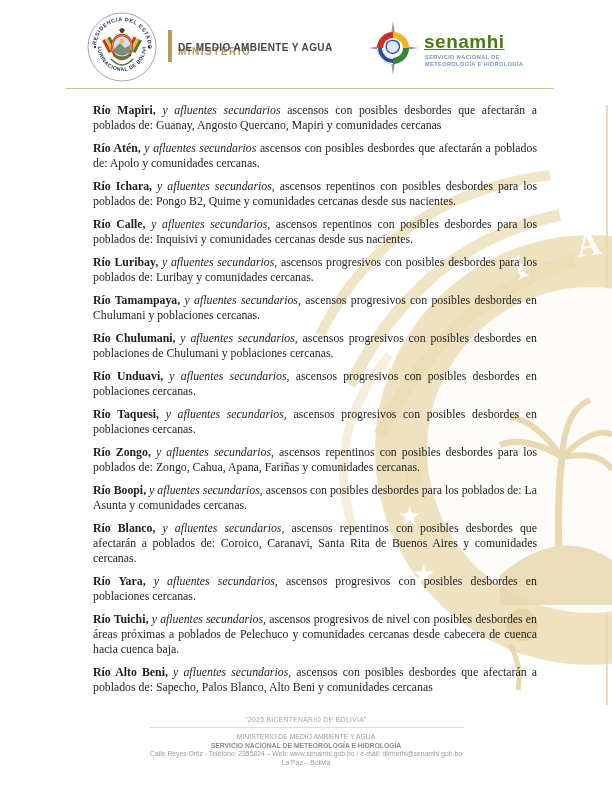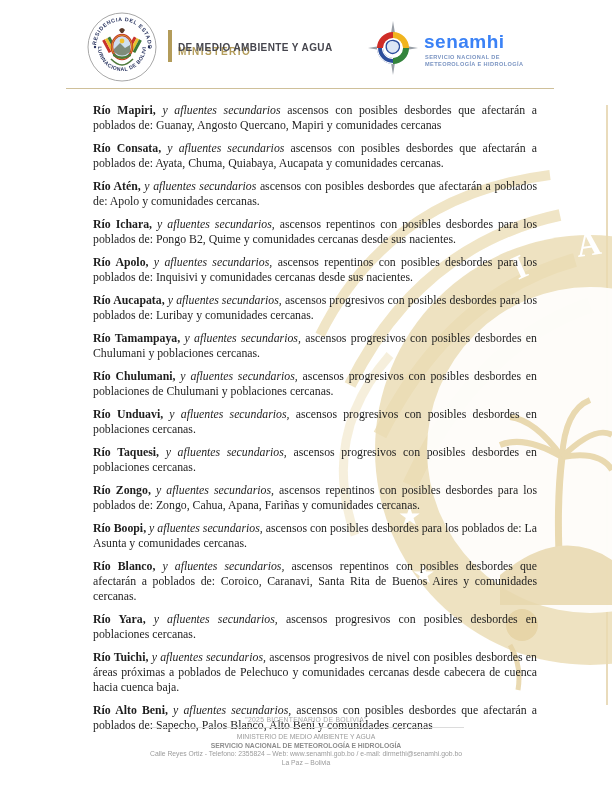--- a/index.html
+++ b/index.html
@@ -17,21 +17,21 @@
     position:absolute;left:178px;top:30px;font-family:"Liberation Sans",sans-serif;
     font-size:10px;font-weight:bold;letter-spacing:1.5px;color:#b39c5a;margin-top:16px;
   }
   .ministry-line2{
     position:absolute;left:178px;top:42px;font-family:"Liberation Sans",sans-serif;
     font-size:10px;font-weight:bold;letter-spacing:.4px;color:#46464e;
   }
   .senamhi-logo{position:absolute;left:367px;top:20px;width:52px;height:56px;}
   .senamhi-word{
     position:absolute;left:424px;top:31px;font-family:"Liberation Sans",sans-serif;
-    font-size:19px;font-weight:bold;letter-spacing:.5px;color:#3b82f6;
+    font-size:19px;font-weight:bold;letter-spacing:.5px;color:#4d7c0f;text-decoration:underline;
   }
   .senamhi-sub{
     position:absolute;left:425px;top:54px;font-family:"Liberation Sans",sans-serif;
     font-size:5.6px;font-weight:bold;letter-spacing:.4px;color:#7a94c2;line-height:6.5px;
   }
   .top-divider{position:absolute;left:66px;top:88px;width:488px;height:0;border-top:1.2px solid #cfc09a;}
   
   .content{
     position:absolute;left:85px;top:95px;width:460px;
     font-size:11.8px;line-height:15px;color:#1e1e1e;
@@ -160,25 +160,24 @@
     <div class="senamhi-sub">
       <span>SERVICIO NACIONAL DE</span><br>
       <span>METEOROLOGÍA E HIDROLOGÍA</span>
     </div>
   </div>
 
   <div class="top-divider"></div>
 
   <div class="content" id="river-list">
       <p class="entry"><b>Río Mapiri,</b> <i>y afluentes secundarios</i> <span>ascensos con posibles desbordes que afectarán a poblados de: Guanay, Angosto Quercano, Mapiri y comunidades cercanas</span></p>
-      <p class="entry"><b>Río Consata,</b> <i>y afluentes secundarios</i> <span>ascensos con posibles desbordes que afectarán a poblados de: Ayata, Chuma, Quiabaya, Aucapata y comunidades cercanas.</span></p>
       <p class="entry"><b>Río Atén,</b> <i>y afluentes secundarios</i> <span>ascensos con posibles desbordes que afectarán a poblados de: Apolo y comunidades cercanas.</span></p>
       <p class="entry"><b>Río Ichara,</b> <i>y afluentes secundarios,</i> <span>ascensos repentinos con posibles desbordes para los poblados de: Pongo B2, Quime y comunidades cercanas desde sus nacientes.</span></p>
-      <p class="entry"><b>Río Apolo,</b> <i>y afluentes secundarios,</i> <span>ascensos repentinos con posibles desbordes para los poblados de: Inquisivi y comunidades cercanas desde sus nacientes.</span></p>
-      <p class="entry"><b>Río Aucapata,</b> <i>y afluentes secundarios,</i> <span>ascensos progresivos con posibles desbordes para los poblados de: Luribay y comunidades cercanas.</span></p>
+      <p class="entry"><b>Río Calle,</b> <i>y afluentes secundarios,</i> <span>ascensos repentinos con posibles desbordes para los poblados de: Inquisivi y comunidades cercanas desde sus nacientes.</span></p>
+      <p class="entry"><b>Río Luribay,</b> <i>y afluentes secundarios,</i> <span>ascensos progresivos con posibles desbordes para los poblados de: Luribay y comunidades cercanas.</span></p>
       <p class="entry"><b>Río Tamampaya,</b> <i>y afluentes secundarios,</i> <span>ascensos progresivos con posibles desbordes en Chulumani y poblaciones cercanas.</span></p>
       <p class="entry"><b>Río Chulumani,</b> <i>y afluentes secundarios,</i> <span>ascensos progresivos con posibles desbordes en poblaciones de Chulumani y poblaciones cercanas.</span></p>
       <p class="entry"><b>Río Unduavi,</b> <i>y afluentes secundarios,</i> <span>ascensos progresivos con posibles desbordes en poblaciones cercanas.</span></p>
       <p class="entry"><b>Río Taquesi,</b> <i>y afluentes secundarios,</i> <span>ascensos progresivos con posibles desbordes en poblaciones cercanas.</span></p>
       <p class="entry"><b>Río Zongo,</b> <i>y afluentes secundarios,</i> <span>ascensos repentinos con posibles desbordes para los poblados de: Zongo, Cahua, Apana, Fariñas y comunidades cercanas.</span></p>
       <p class="entry"><b>Río Boopi,</b> <i>y afluentes secundarios,</i> <span>ascensos con posibles desbordes para los poblados de: La Asunta y comunidades cercanas.</span></p>
       <p class="entry"><b>Río Blanco,</b> <i>y afluentes secundarios,</i> <span>ascensos repentinos con posibles desbordes que afectarán a poblados de: Coroico, Caranavi, Santa Rita de Buenos Aires y comunidades cercanas.</span></p>
       <p class="entry"><b>Río Yara,</b> <i>y afluentes secundarios,</i> <span>ascensos progresivos con posibles desbordes en poblaciones cercanas.</span></p>
       <p class="entry"><b>Río Tuichi,</b> <i>y afluentes secundarios,</i> <span>ascensos progresivos de nivel con posibles desbordes en áreas próximas a poblados de Pelechuco y comunidades cercanas desde cabecera de cuenca hacia cuenca baja.</span></p>
       <p class="entry"><b>Río Alto Beni,</b> <i>y afluentes secundarios,</i> <span>ascensos con posibles desbordes que afectarán a poblados de: Sapecho, Palos Blanco, Alto Beni y comunidades cercanas</span></p>

